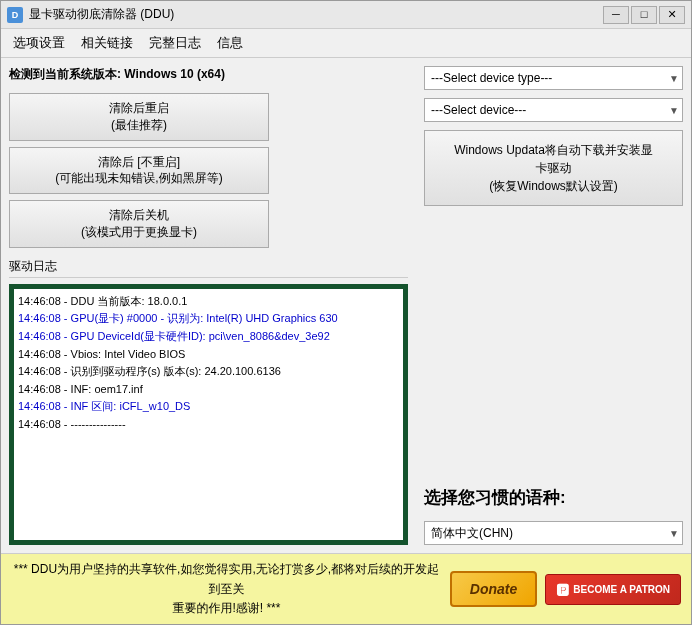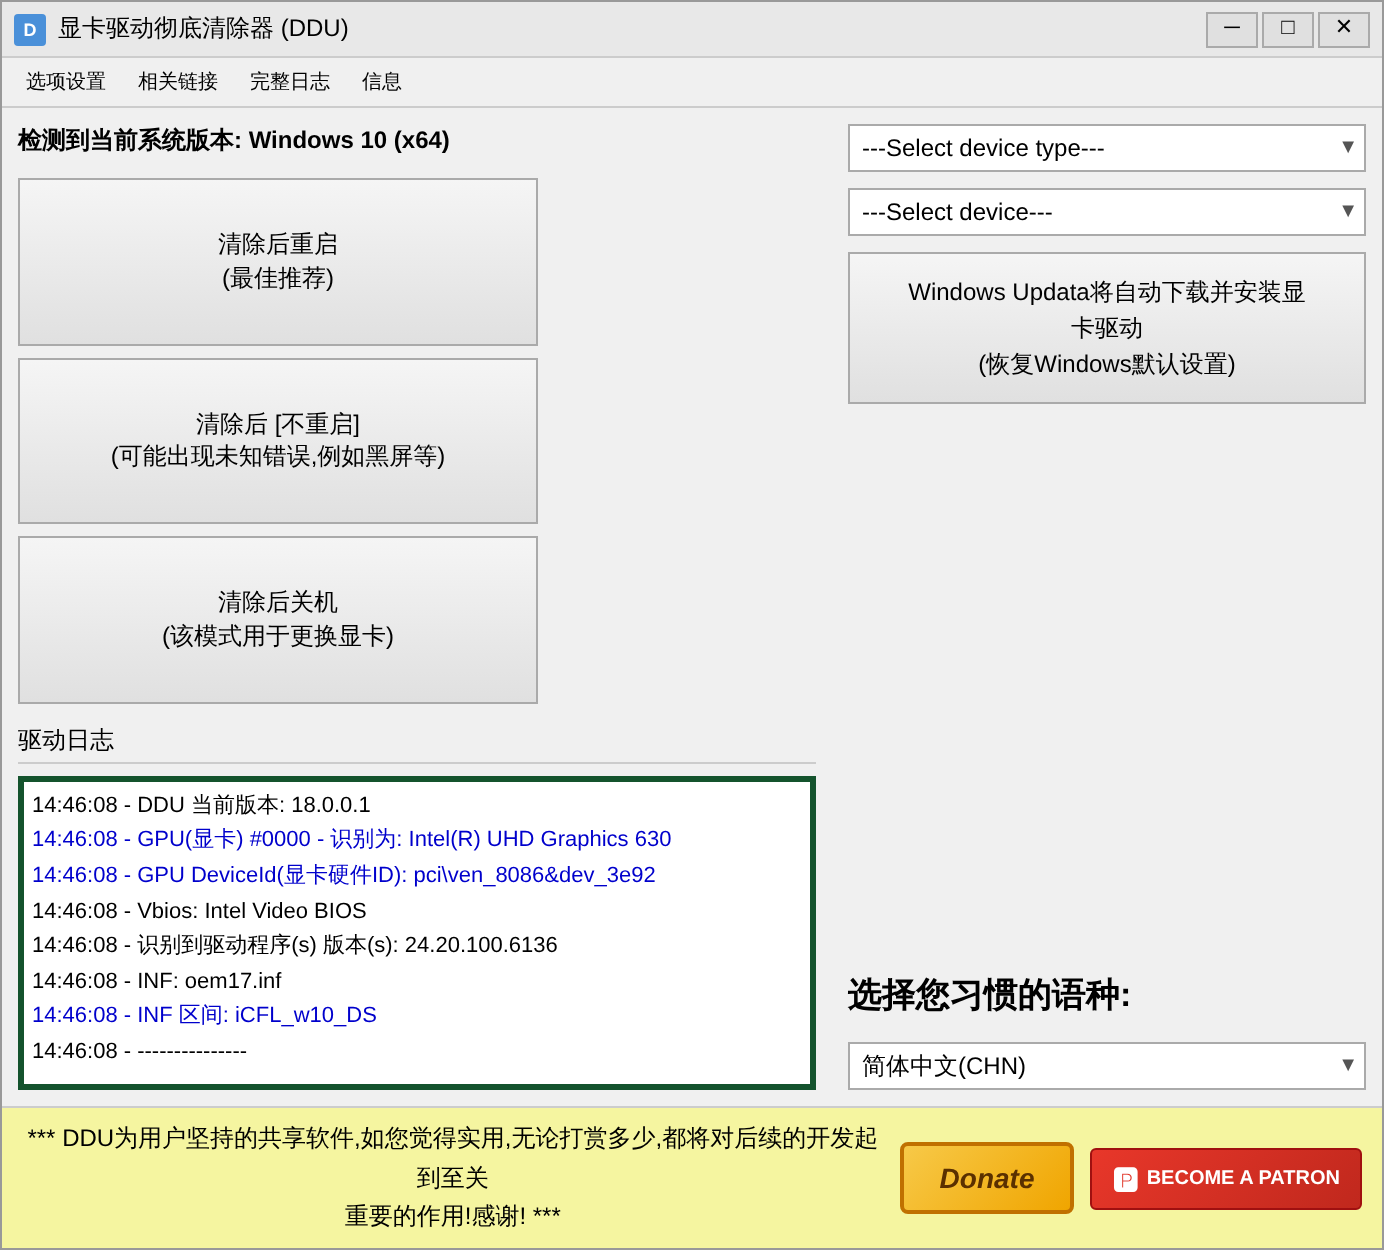--- a/index.html
+++ b/index.html
@@ -65,21 +65,21 @@
     }
     .menu-bar {
       background: #f0f0f0;
       border-bottom: 1px solid #ccc;
       display: flex;
       padding: 2px 4px;
     }
     .menu-item {
       padding: 3px 8px;
       cursor: pointer;
-      font-size: 10px;
+      font-size: 13px;
       color: #000;
     }
     .main-content {
       display: flex;
       flex: 1;
       overflow: hidden;
     }
     .left-panel {
       width: 415px;
       padding: 8px;
@@ -89,39 +89,39 @@
     }
     .system-info {
       font-size: 12px;
       color: #000;
       font-weight: bold;
       margin-bottom: 4px;
     }
     .action-btn {
       background: linear-gradient(to bottom, #f5f5f5, #e0e0e0);
       border: 1px solid #aaa;
-      padding: 24px 10px;
+      padding: 6px 10px;
       cursor: pointer;
       text-align: center;
       font-size: 12px;
       line-height: 1.4;
       color: #000;
       width: 260px;
     }
     .section-title {
       font-size: 12px;
       font-weight: normal;
       color: #000;
       margin-top: 4px;
       border-bottom: 1px solid #ccc;
       padding-bottom: 2px;
     }
     .log-area {
       flex: 1;
-      border: 3px solid #14532d;
+      border: 5px solid #14532d;
       background: white;
       overflow-y: auto;
       padding: 4px;
       font-size: 11px;
       line-height: 1.6;
       color: #000;
     }
     .log-line { color: #000; }
     .log-line.blue { color: #0000cc; }
     .right-panel {

